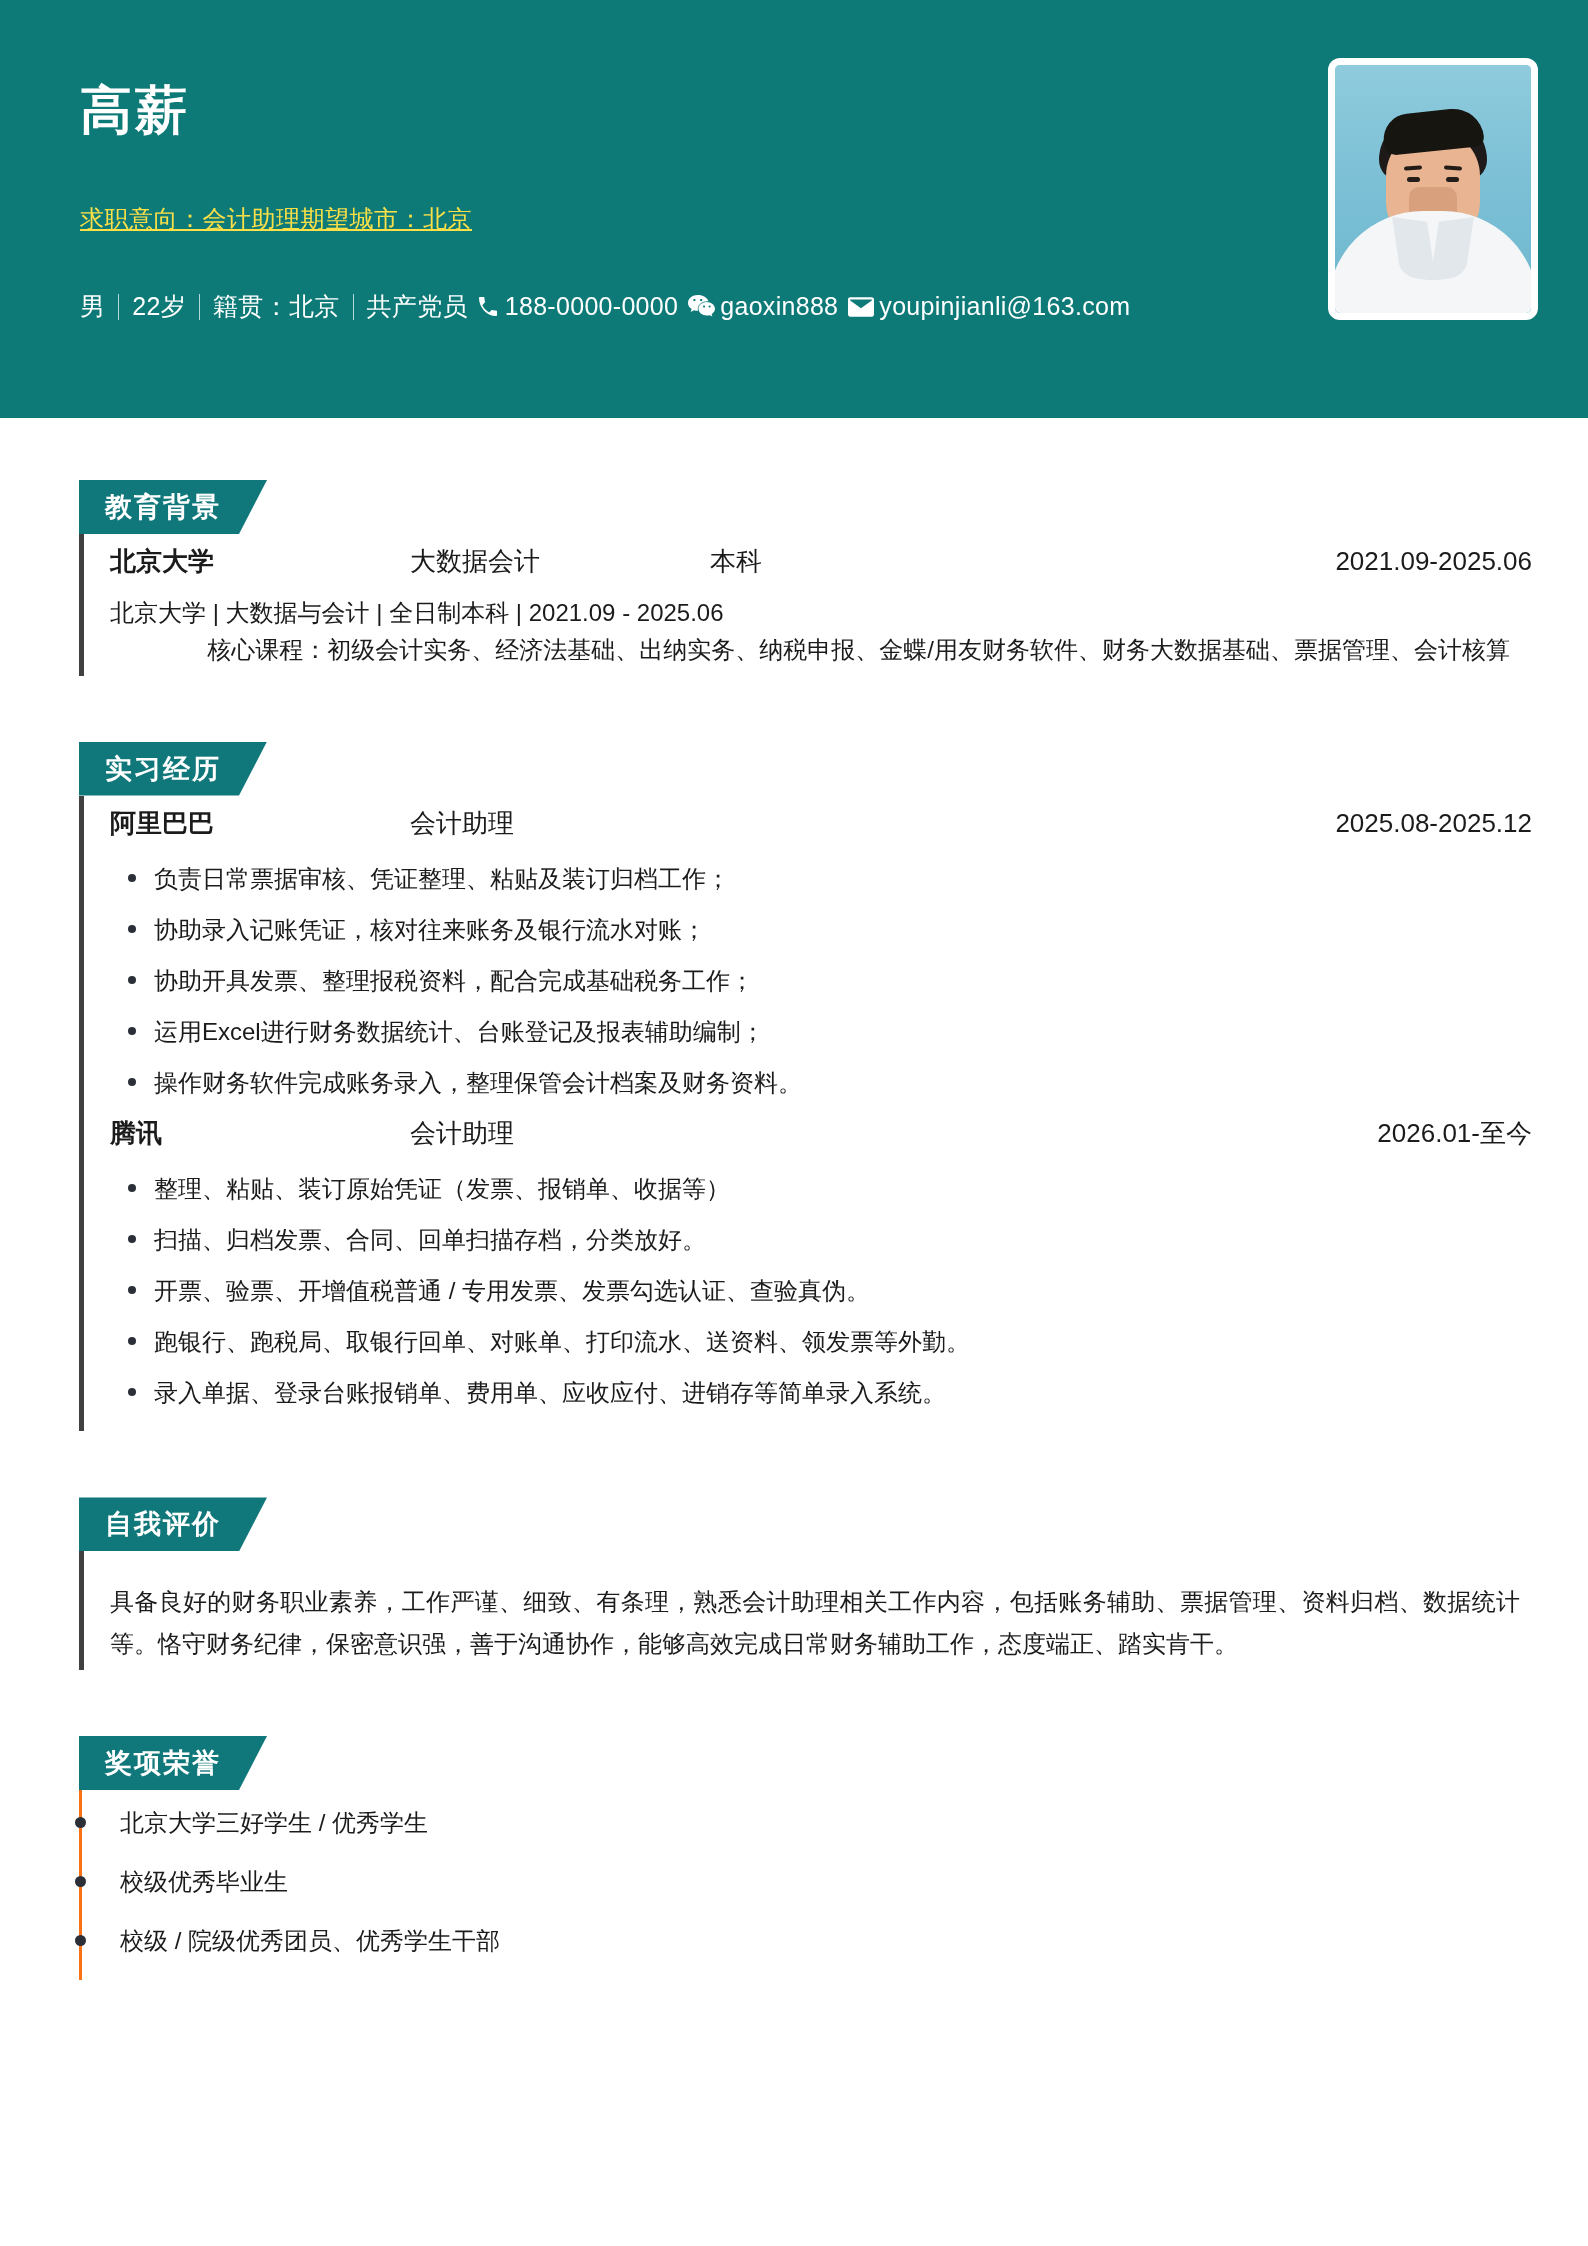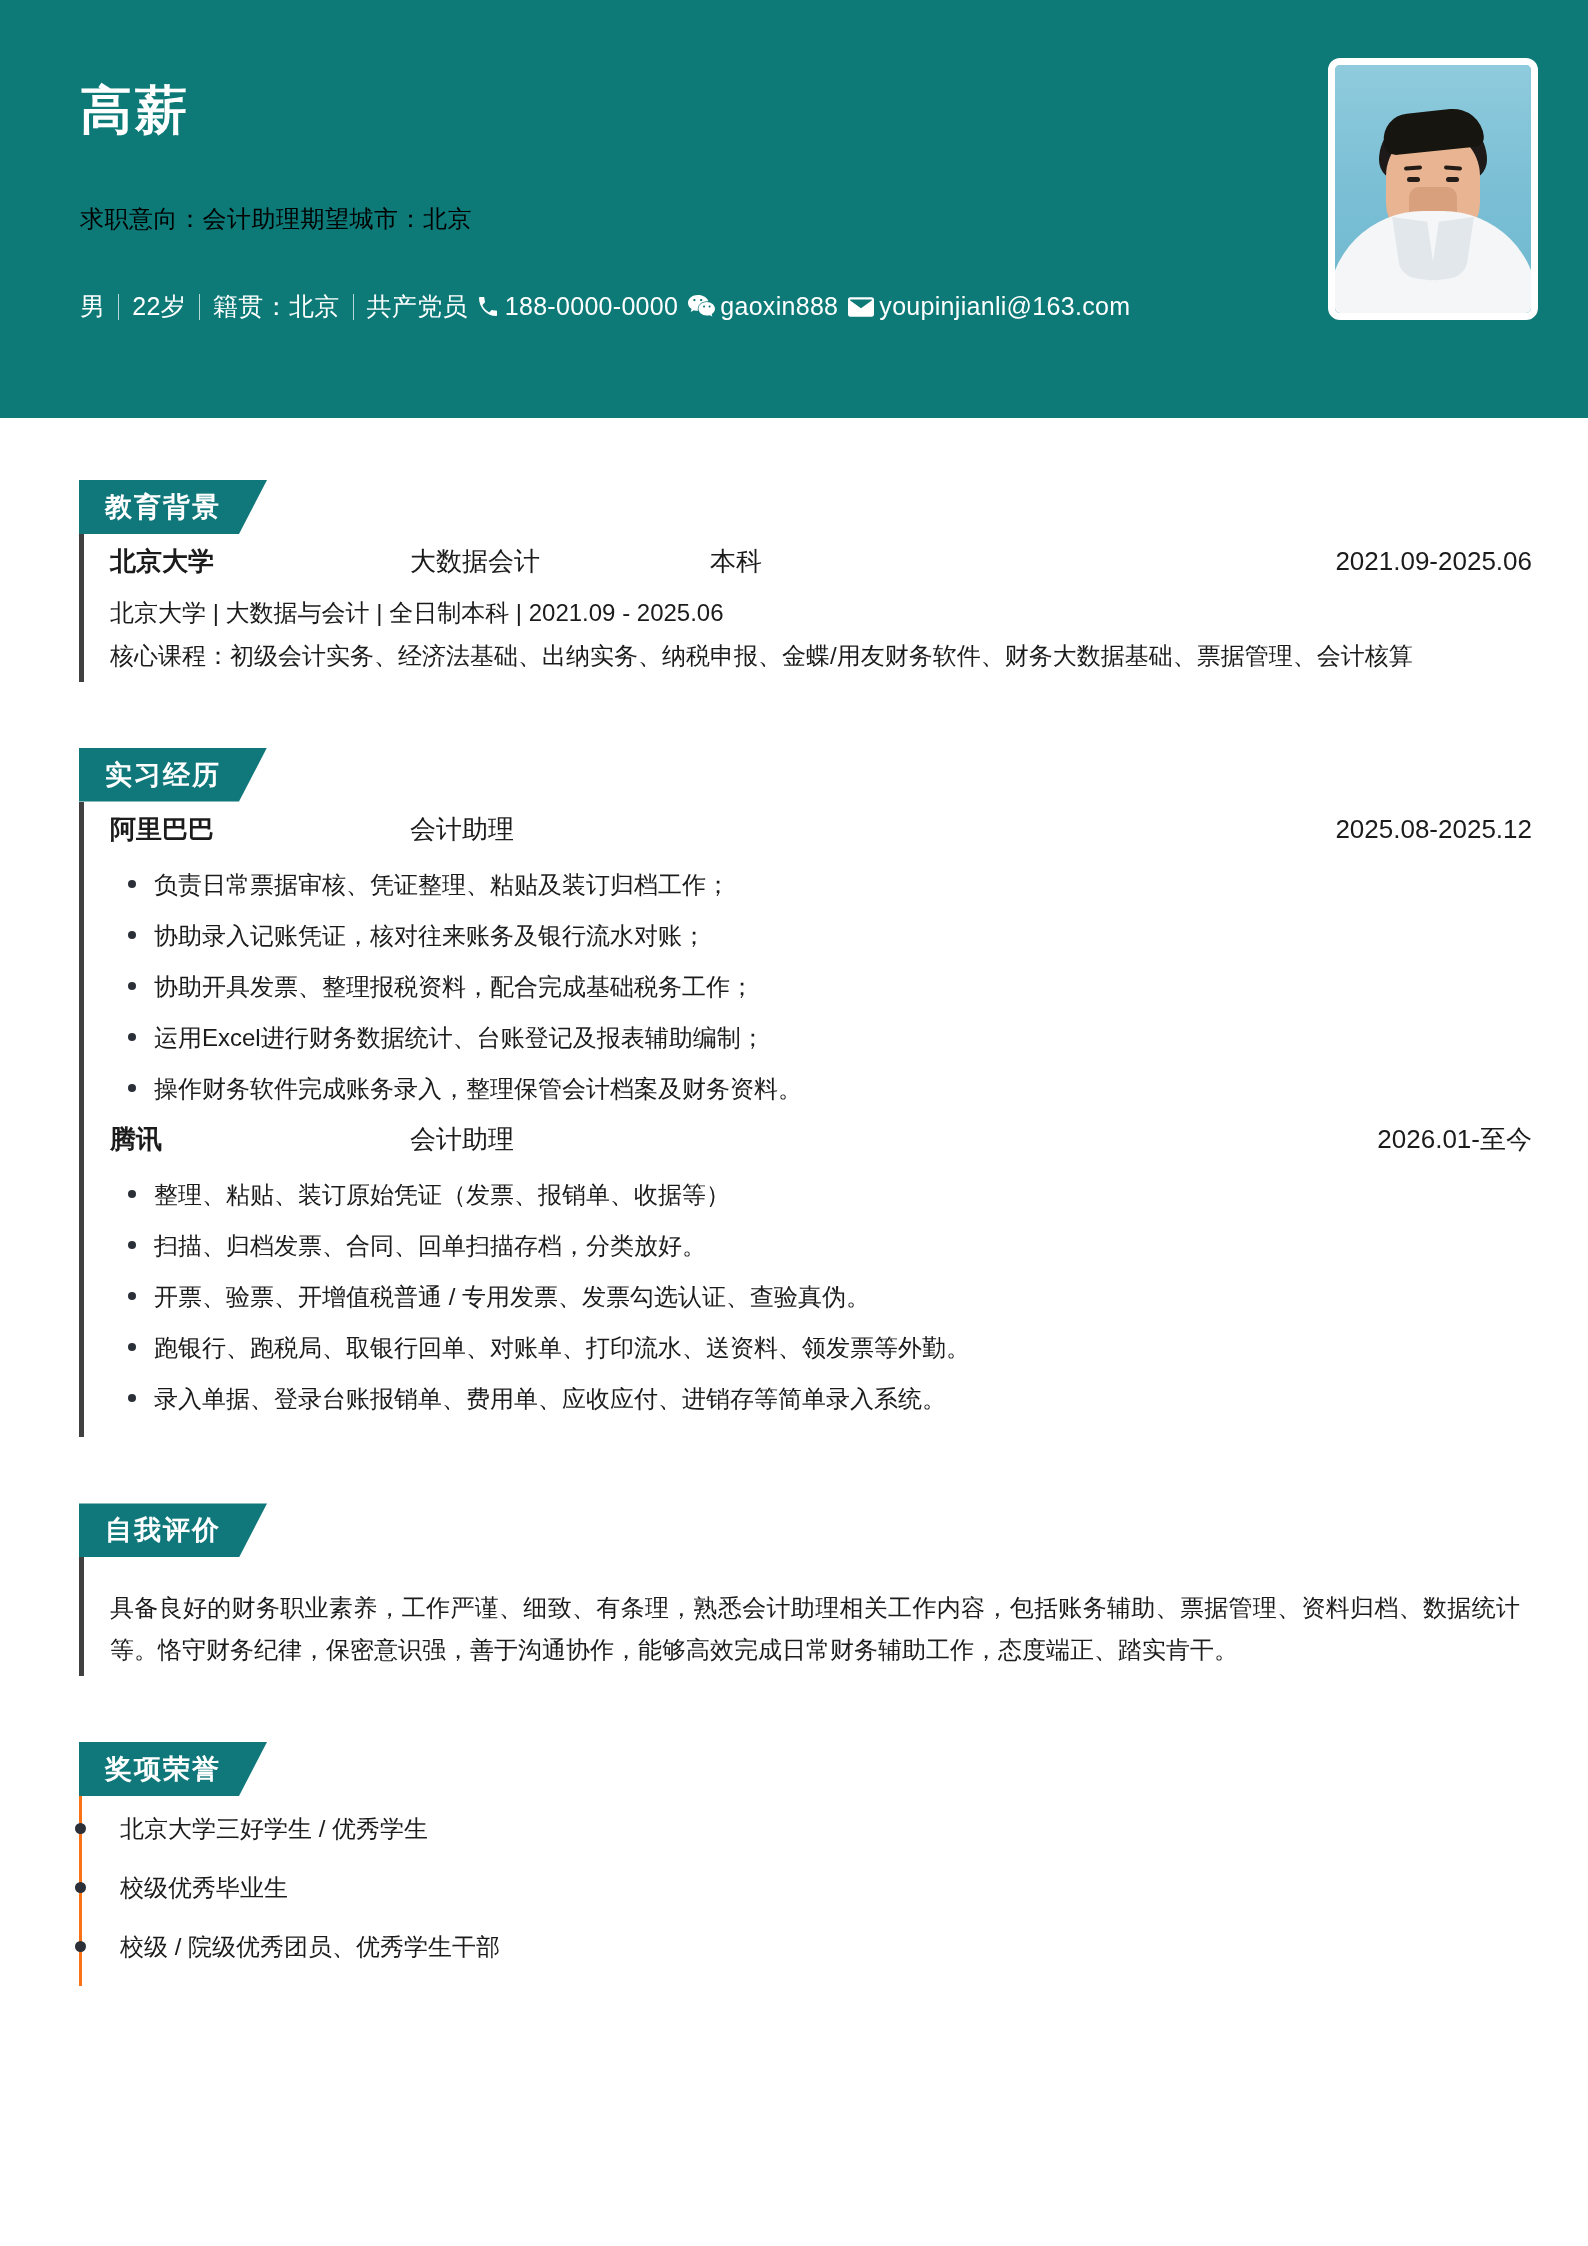--- a/index.html
+++ b/index.html
@@ -46,21 +46,22 @@
     color: #ffffff;
   }
 
   .intent-line {
     position: absolute;
     left: 0;
     top: 203px;
     font-size: 24px;
     letter-spacing: 0.5px;
     white-space: nowrap;
-    color: #000000;
+    color: #fde047;
+    text-decoration: underline;
   }
 
   .contact-line {
     position: absolute;
     left: 0;
     top: 290px;
     font-size: 25px;
     letter-spacing: 0.3px;
     white-space: nowrap;
     display: flex;
@@ -251,22 +252,22 @@
   .sub-line {
     font-size: 24px;
     color: #1b1b1b;
     line-height: 1.55;
     margin-top: 6px;
   }
   .course-line {
     font-size: 24px;
     color: #1b1b1b;
     line-height: 1.6;
-    margin-top: 6px;
     max-width: 1400px;
+    text-align: right;
   }
 
   
   ul.bullets {
     list-style: none;
     margin: 10px 0 0 0;
     padding: 0;
   }
   ul.bullets li {
     position: relative;

